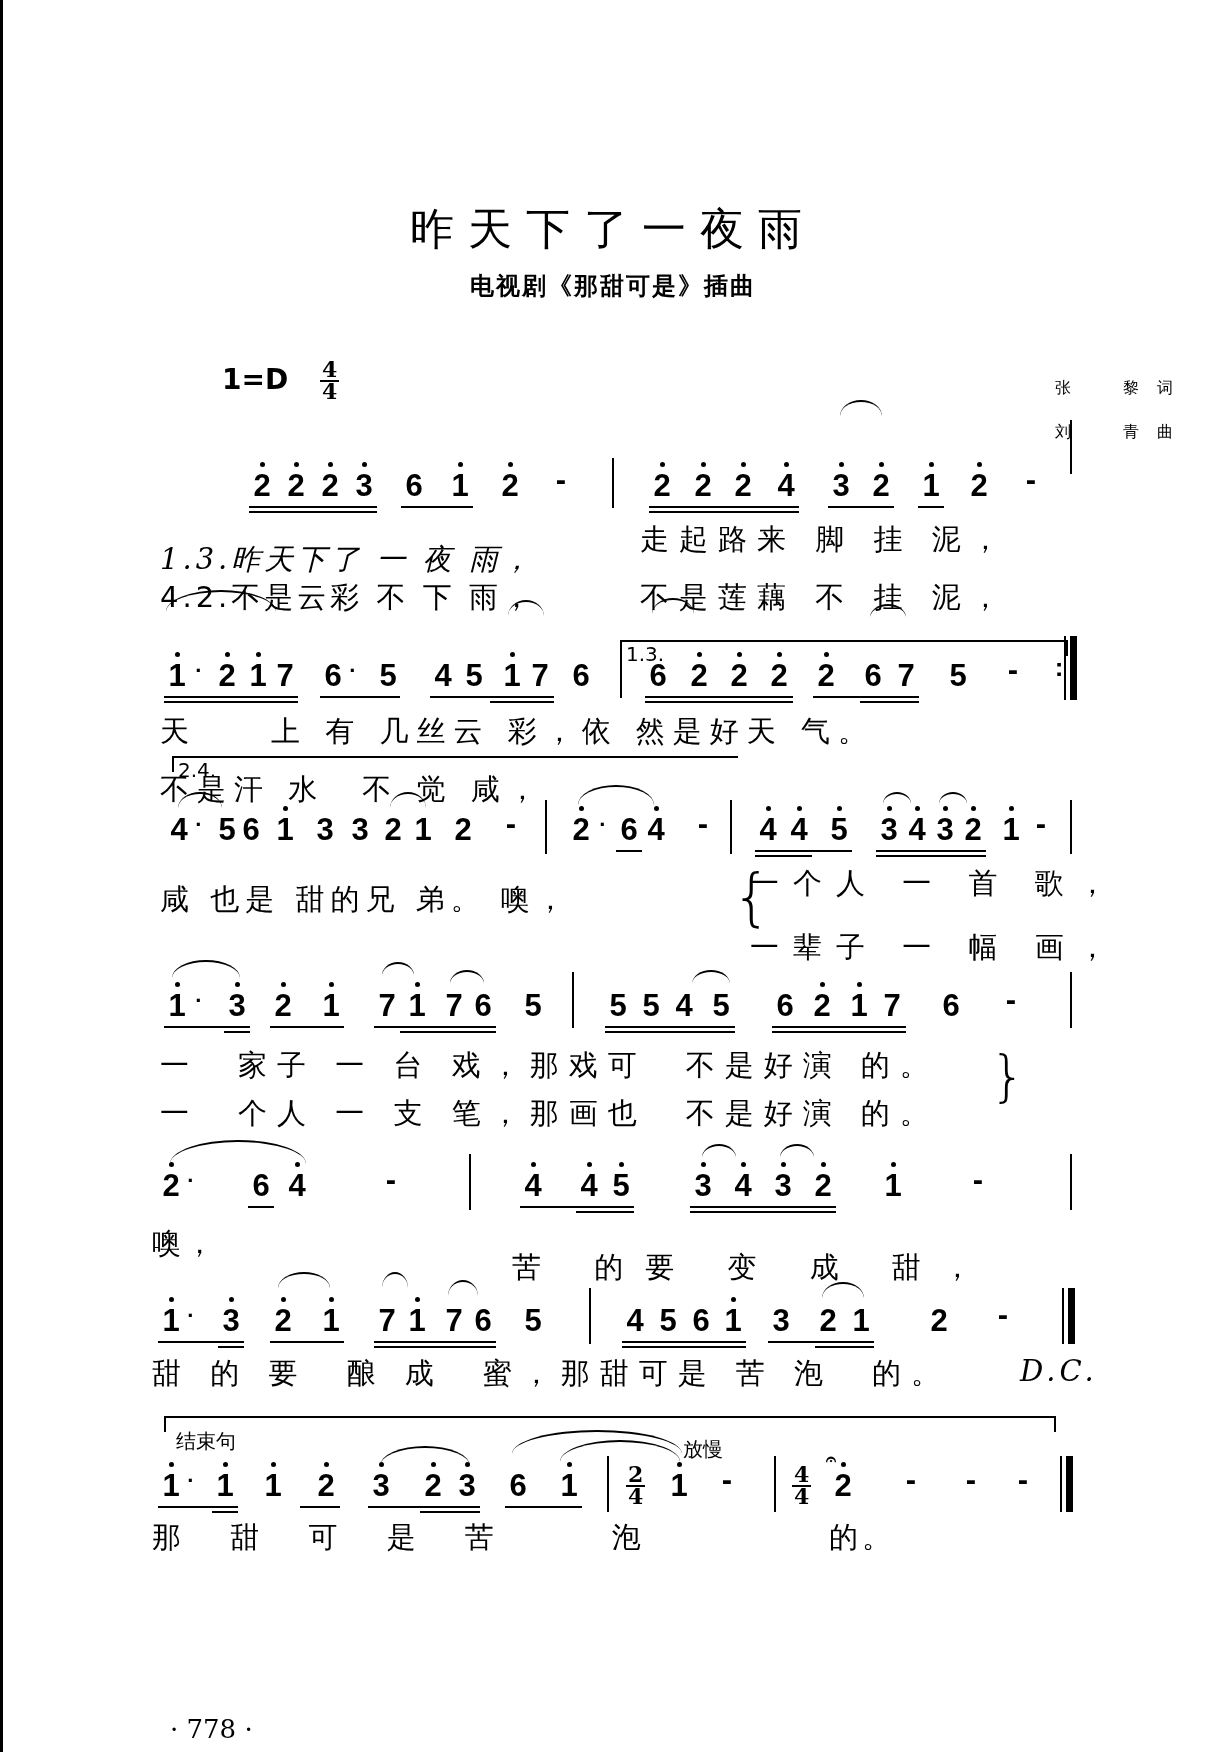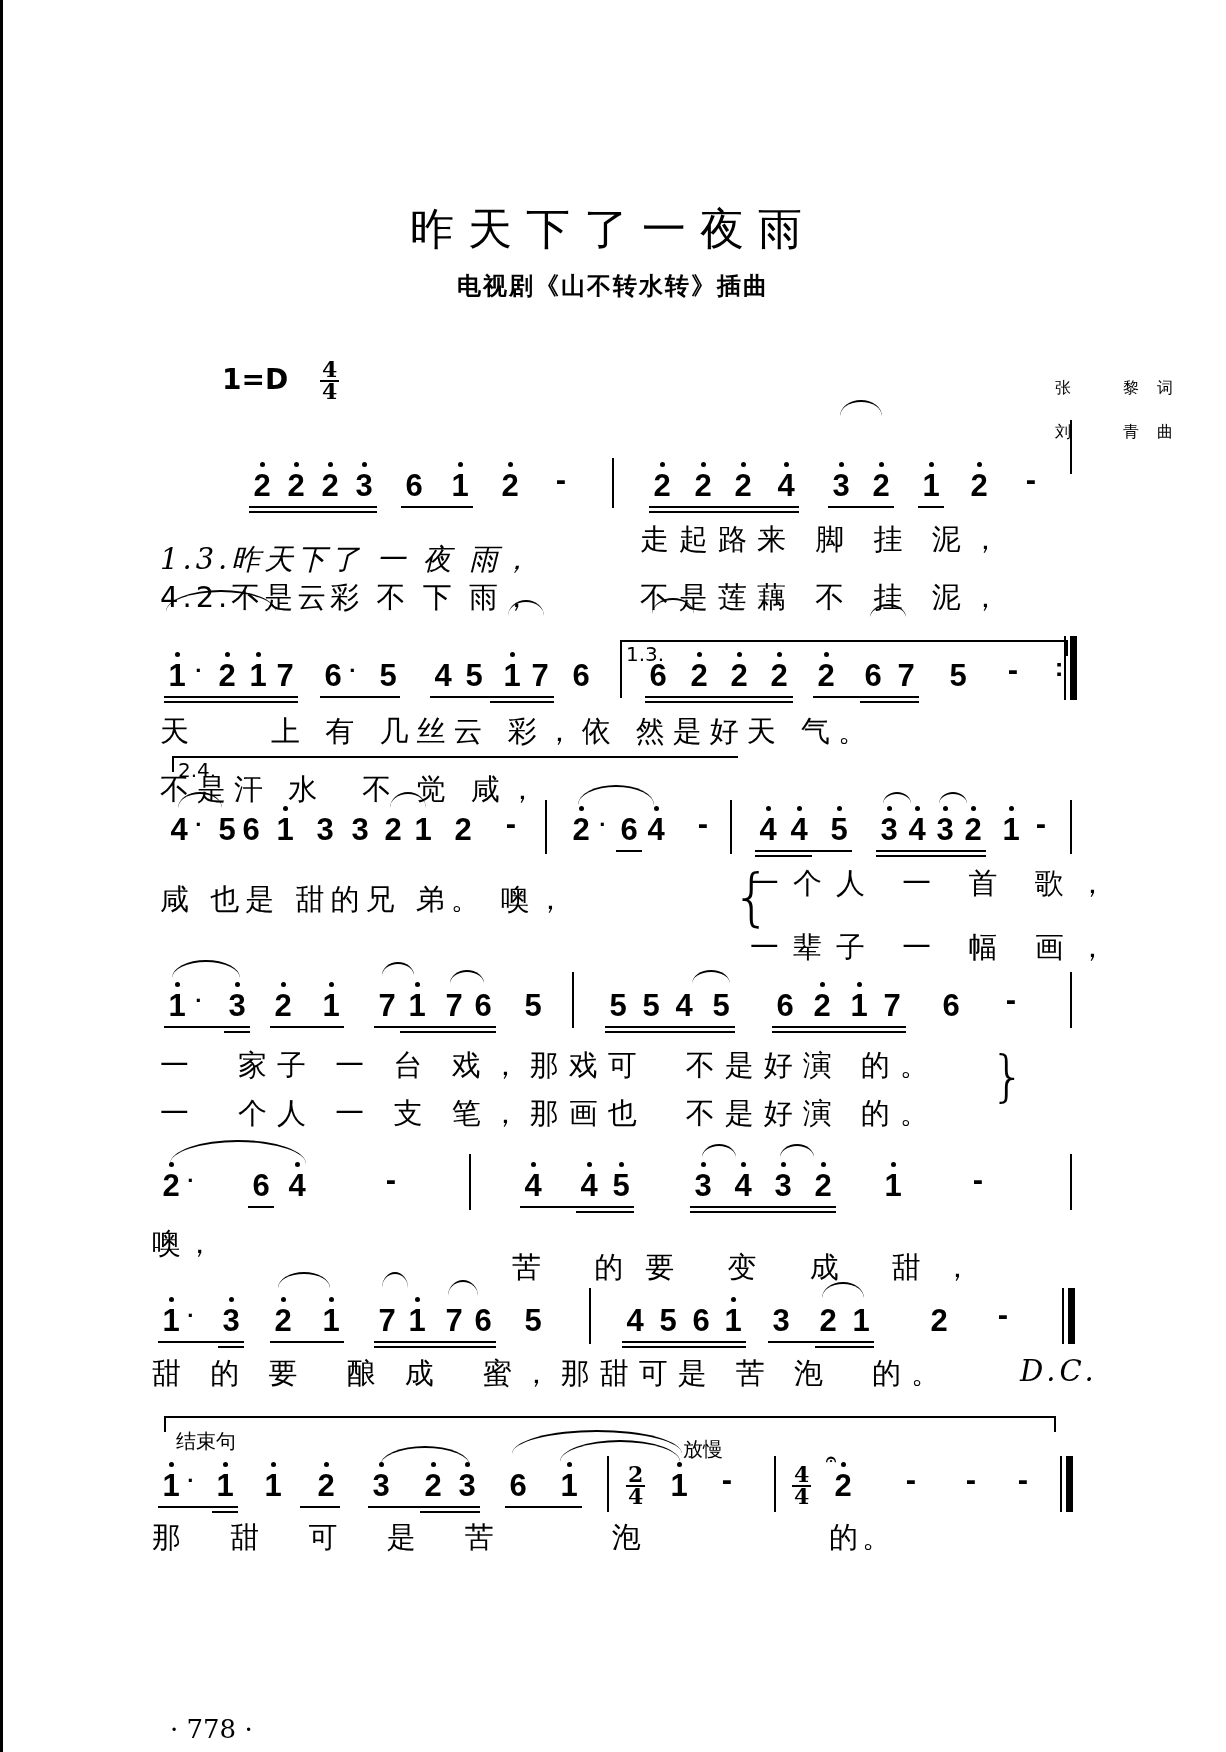--- a/index.html
+++ b/index.html
@@ -26,21 +26,21 @@
   .brace { position:absolute; font-size:62px; font-weight:100; font-family:"DejaVu Sans", sans-serif; line-height:1; }
   .pagenum { left:170px; top:1714px; font-size:26px; font-family:"DejaVu Serif", serif; }
   .smalltext { font-size:20px; font-family:"DejaVu Sans", sans-serif; }
 </style>
 </head>
 <body>
 
 <div class="page-edge"></div>
 
 <div class="abs title">昨天下了一夜雨</div>
-<div class="abs subtitle">电视剧《山不转水转》插曲</div>
+<div class="abs subtitle">电视剧《那甜可是》插曲</div>
 <div class="abs credit" style="left:1055px;top:378px;">张　黎词</div>
 <div class="abs credit" style="left:1055px;top:422px;">刘　青曲</div>
 
 <div class="abs key">
   <span>1=D</span>
   <span class="timesig" style="margin-left:22px;vertical-align:middle;font-size:22px;">
     <span class="num">4</span>
     <span>4</span>
   </span>
 </div>

